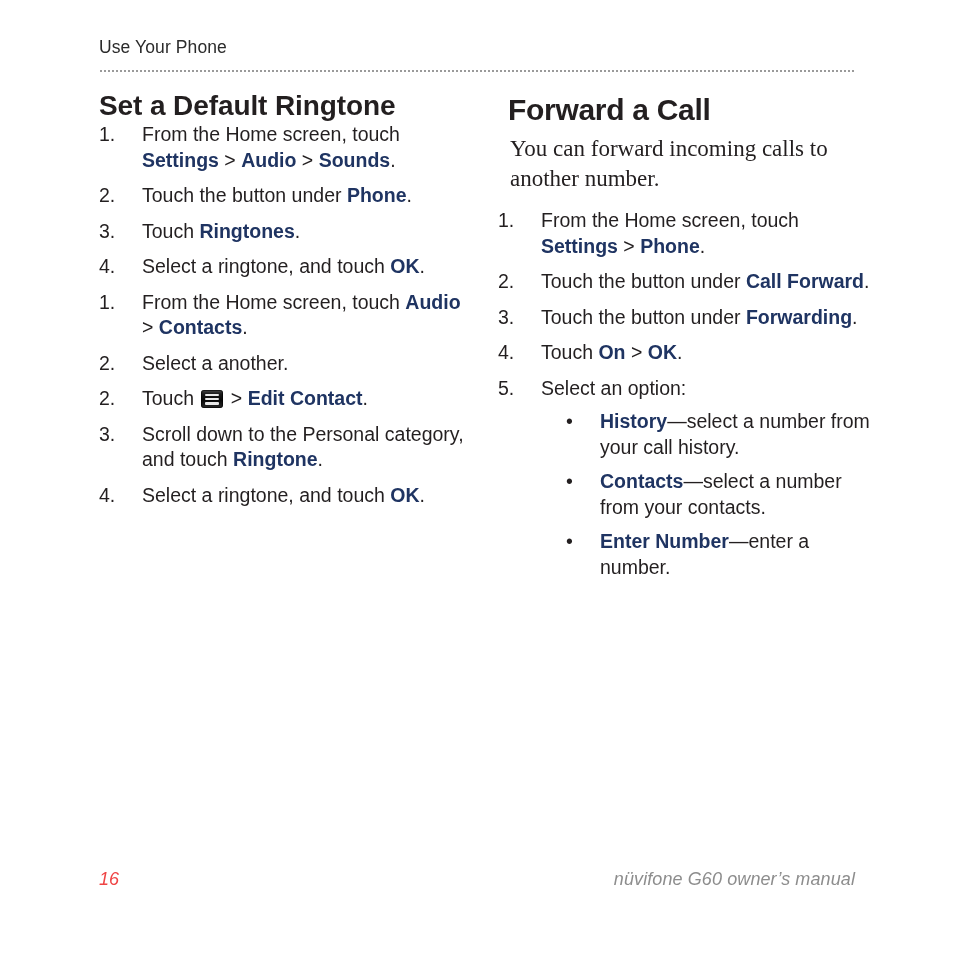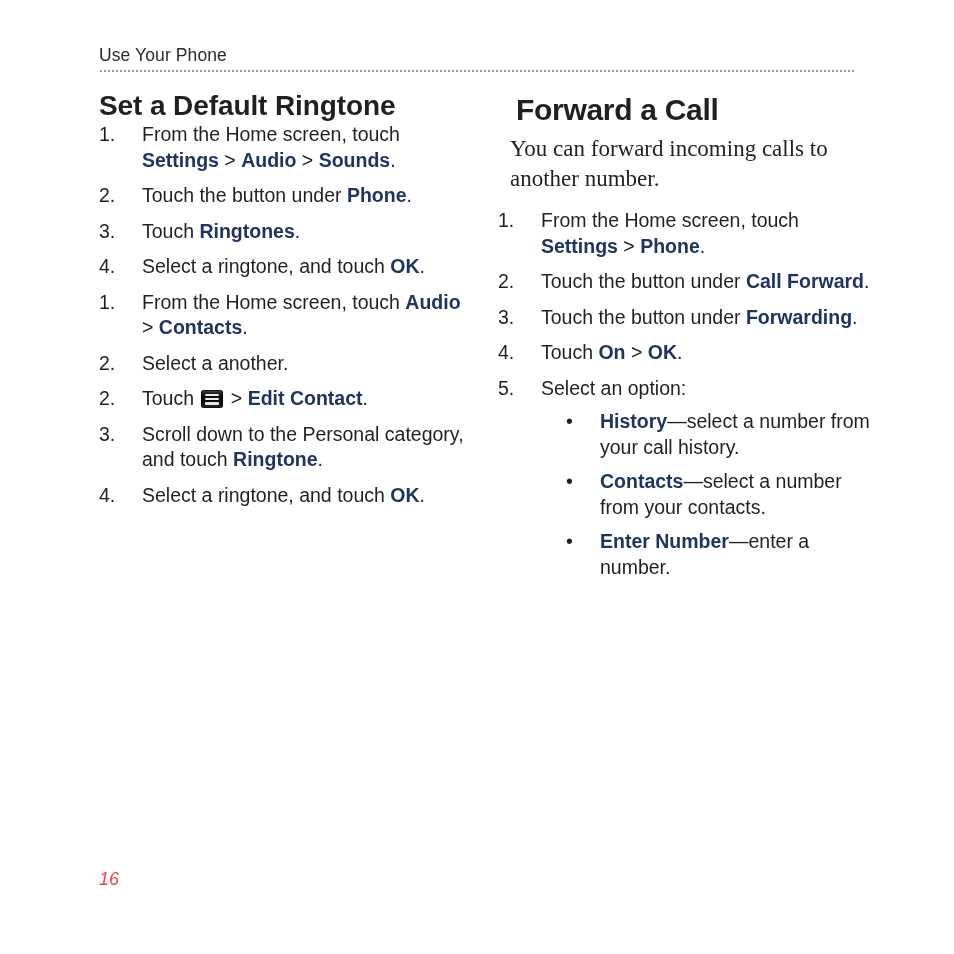--- a/index.html
+++ b/index.html
@@ -18,21 +18,21 @@
 
   .page {
     position: absolute;
     inset: 0;
   }
 
   
   .running-header {
     position: absolute;
     left: 99px;
-    top: 44px;
+    top: 36px;
     width: 760px;
   }
   .running-header .ht {
     font-size: 17.5px;
     line-height: 22px;
     color: #2b2b2b;
     letter-spacing: 0.1px;
   }
   .header-rule {
     position: absolute;
@@ -59,21 +59,21 @@
     margin: 0 0 2px 0;
     font-size: 28px;
     line-height: 27px;
     font-weight: bold;
     color: #231f20;
     letter-spacing: -0.1px;
   }
   h2.sec-h.gap-top { margin-top: 27px; }
 
   h1.sec-h1 {
-    margin: 0 0 7px 18px;
+    margin: 0 0 7px 10px;
     font-size: 30px;
     line-height: 35px;
     font-weight: bold;
     color: #231f20;
     letter-spacing: -0.3px;
   }
 
   p.intro {
     margin: 0 0 14px 12px;
     font-family: "Liberation Serif", serif;
@@ -264,15 +264,16 @@
             <div class="bullet"><span class="dot">•</span><span><span class="ui">History</span><span class="sep">—select a number from your call history.</span></span></div>
             <div class="bullet"><span class="dot">•</span><span><span class="ui">Contacts</span><span class="sep">—select a number from your contacts.</span></span></div>
             <div class="bullet"><span class="dot">•</span><span><span class="ui">Enter Number</span><span class="sep">—enter a number.</span></span></div>
           </div>
         </div>
       </div>
   </div>
 
   <div class="footer">
     <div class="pgnum">16</div>
+    <div class="manual">nüvifone G60 owner’s manual</div>
   </div>
 
 </div>
 
 </body></html>

